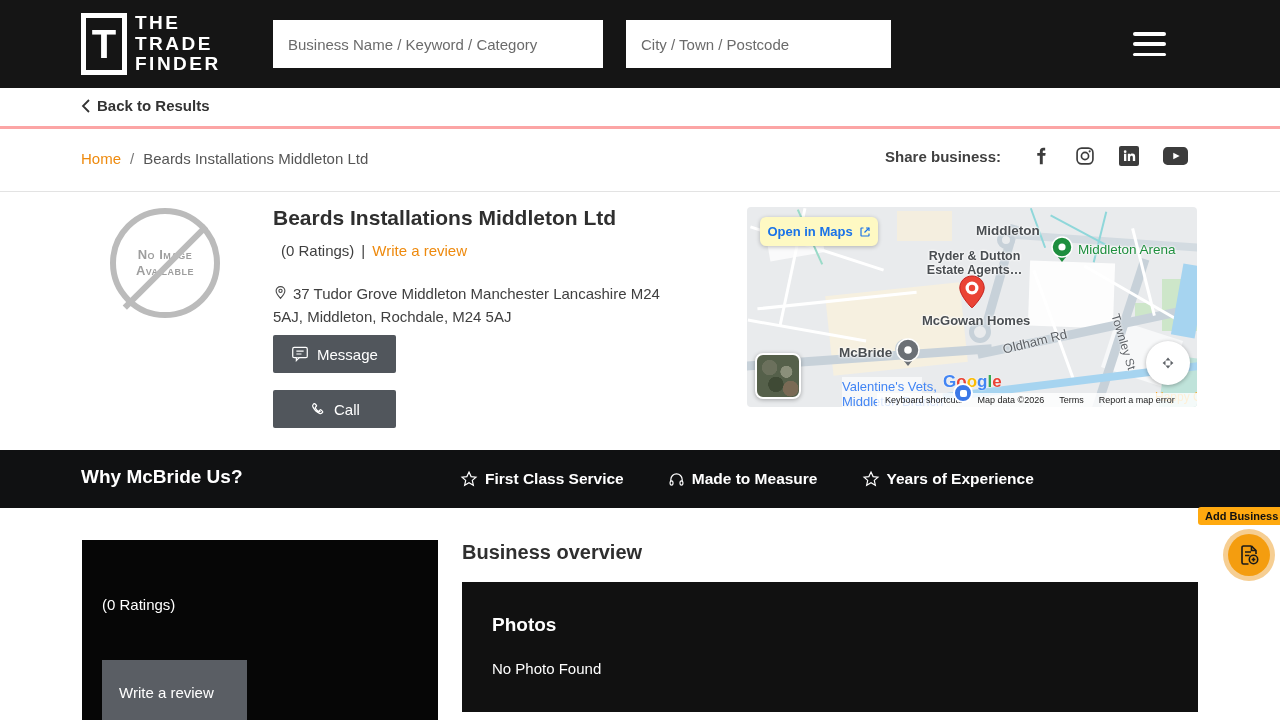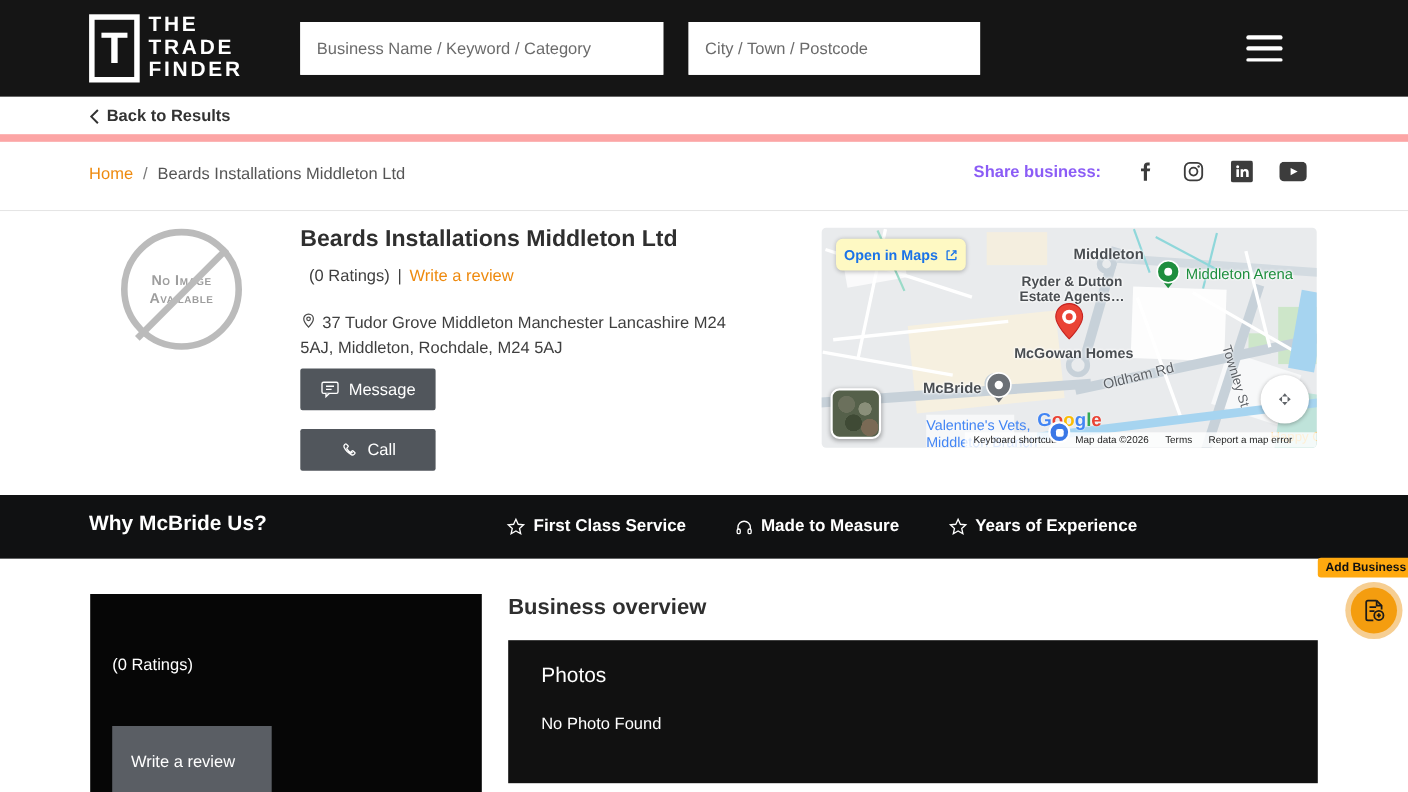--- a/index.html
+++ b/index.html
@@ -15,31 +15,31 @@
   .logo-text { color:#fff; font-weight:700; font-size:19px; line-height:1.08; letter-spacing:2.5px; }
   .inp { position:absolute; top:20px; height:48px; background:#fff; border:1px solid #fff; font-size:15px; color:#333; padding:0 14px; outline:none; }
   .inp::placeholder { color:#6b6b6b; }
   .inp1 { left:273px; width:330px; }
   .inp2 { left:626px; width:265px; }
   .search-btn { position:absolute; left:913px; top:18px; width:190px; height:52px; background:#F39208; color:#fff; border:none; font-size:17px; font-family:inherit; cursor:pointer; }
   .hamburger { position:absolute; left:1133px; top:32px; width:33px; height:24px; display:flex; flex-direction:column; justify-content:space-between; cursor:pointer; }
   .hamburger i { display:block; height:3.5px; background:#fff; border-radius:2px; }
 
   
-  .backbar { position:absolute; top:88px; left:0; width:1280px; height:41px; background:#fff; border-bottom:7px solid #fca5a5; }
+  .backbar { position:absolute; top:88px; left:0; width:1280px; height:41px; background:#fff; border-bottom:3px solid #fca5a5; }
   .back-link { position:absolute; left:81px; top:9px; display:flex; align-items:center; gap:7px; font-size:15px; font-weight:700; color:#333; text-decoration:none; cursor:pointer; }
 
   
   .crumbbar { position:absolute; top:129px; left:0; width:1280px; height:63px; background:#fff; border-bottom:1px solid #e3e3e3; }
   .crumbs { position:absolute; left:81px; top:21px; font-size:15px; display:flex; gap:9px; align-items:center; }
   .crumb-home { color:#EE8A0E; text-decoration:none; cursor:pointer; }
   .crumb-sep { color:#777; }
   .crumb-cur { color:#555; }
   .share { position:absolute; right:92px; top:17px; display:flex; align-items:center; gap:24px; }
-  .share-label { font-size:15px; font-weight:700; color:#8b5cf6; margin-right:6px; }
+  .share-label { font-size:15px; font-weight:700; color:#404040; margin-right:6px; }
   .share svg { display:block; cursor:pointer; }
 
   
   .biz { position:absolute; top:192px; left:0; width:1280px; height:258px; background:#fff; }
   .noimg { position:absolute; left:110px; top:16px; width:110px; height:110px; border:6px solid #BBBBBB; border-radius:50%; display:flex; align-items:center; justify-content:center; }
   .noimg-slash { position:absolute; left:-8px; top:50px; width:115px; height:6px; background:#BBBBBB; transform:rotate(-45deg); }
   .noimg-text { width:62px; text-align:center; font-variant:small-caps; font-weight:700; font-size:13px; line-height:1.2; color:#9E9E9E; letter-spacing:.5px; }
   .biz-name { position:absolute; left:273px; top:14px; font-size:21px; font-weight:700; color:#2f2f2f; }
   .rating-line { position:absolute; left:281px; top:50px; font-size:15px; color:#3f3f3f; display:flex; gap:7px; }
   .write-review { color:#EE8A0E; text-decoration:none; cursor:pointer; }
@@ -76,21 +76,21 @@
   
   .lower { position:absolute; top:508px; left:0; width:1280px; height:212px; background:#fff; }
   .review-panel { position:absolute; left:82px; top:32px; width:356px; height:200px; background:#060606; padding:20px; }
   .review-title { color:#fff; font-size:19px; font-weight:600; margin-top:9px; }
   .review-count { color:#fff; font-size:15px; margin-top:36px; }
   .review-btns { position:absolute; left:20px; top:120px; display:flex; gap:24px; }
   .read-btn { width:146px; height:39px; background:#fff; color:#222; border:none; font-size:15px; font-family:inherit; cursor:pointer; }
   .write-btn { width:145px; min-height:66px; background:#5A5E64; color:#fff; border:none; font-size:15px; font-family:inherit; text-align:left; padding:10px 17px; line-height:1.65; cursor:pointer; }
   .overview-title { position:absolute; left:462px; top:33px; font-size:20px; font-weight:700; color:#2f2f2f; }
   .photos-panel { position:absolute; left:462px; top:74px; width:736px; height:130px; background:#111; padding:20px 30px; }
-  .photos-title { color:#fff; font-size:19px; font-weight:400; margin-top:2px; }
+  .photos-title { color:#fff; font-size:19px; font-weight:700; margin-top:12px; }
   .no-photo { color:#fff; font-size:15px; margin-top:24px; }
 
   
   .addbiz-badge { position:absolute; left:1198px; top:507px; background:#FFA90F; color:#111; font-size:11px; font-weight:700; padding:3px 7px; border-radius:3px; white-space:nowrap; cursor:pointer; }
   .addbiz-btn { position:absolute; left:1223px; top:529px; width:52px; height:52px; border-radius:50%; background:#F6CE92; border:none; display:flex; align-items:center; justify-content:center; cursor:pointer; }
   .addbiz-inner { width:42px; height:42px; border-radius:50%; background:#F49D0F; display:flex; align-items:center; justify-content:center; }
 </style>
 </head>
 <body>
 

